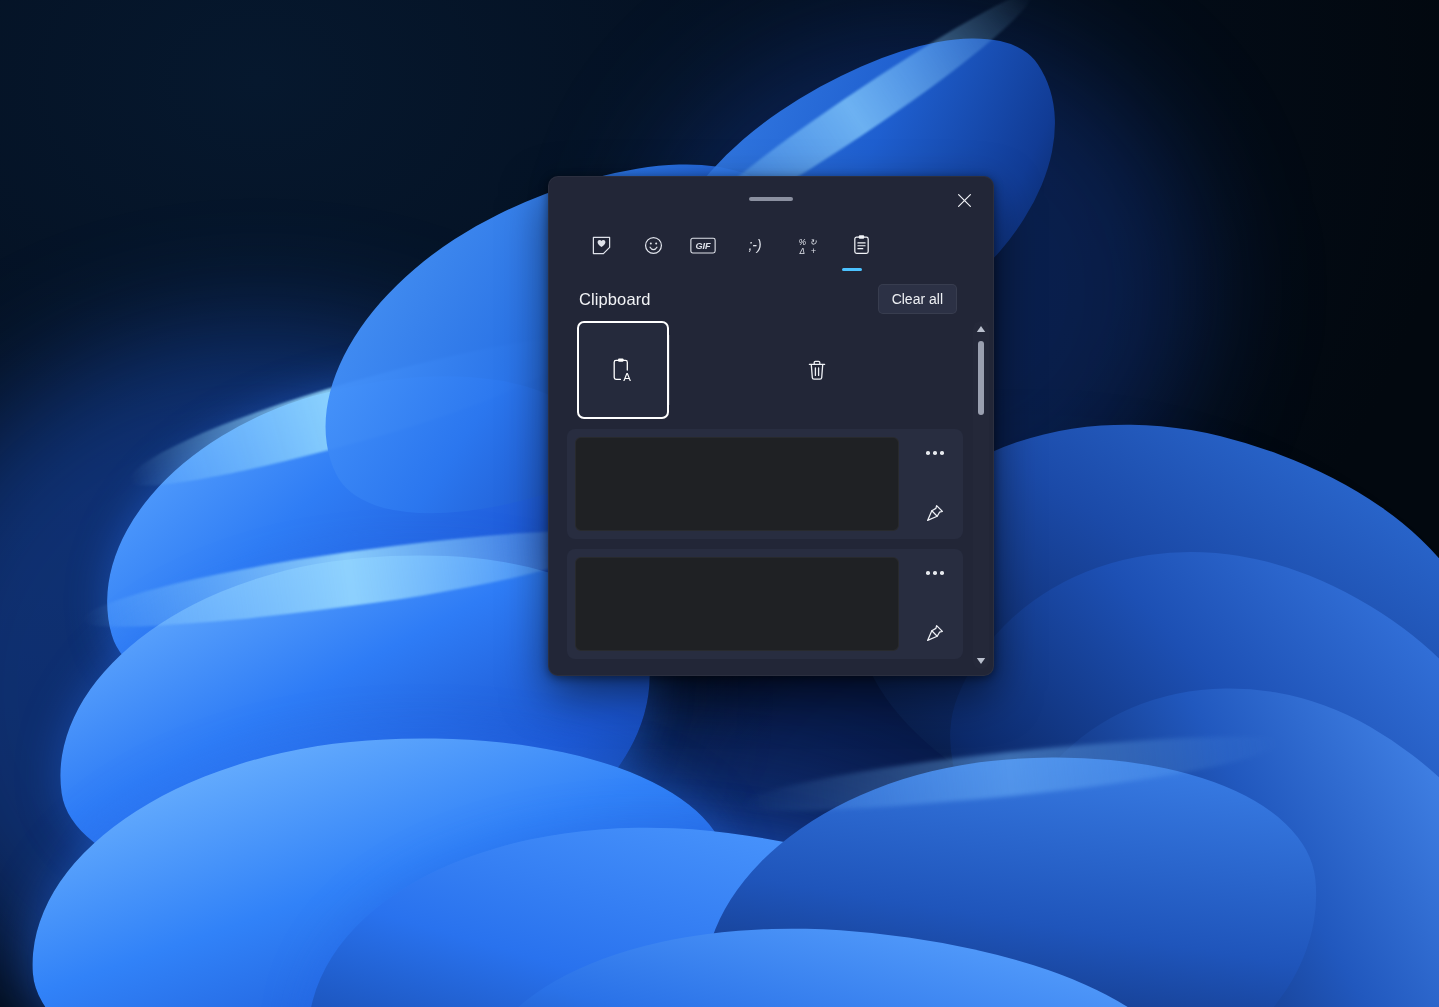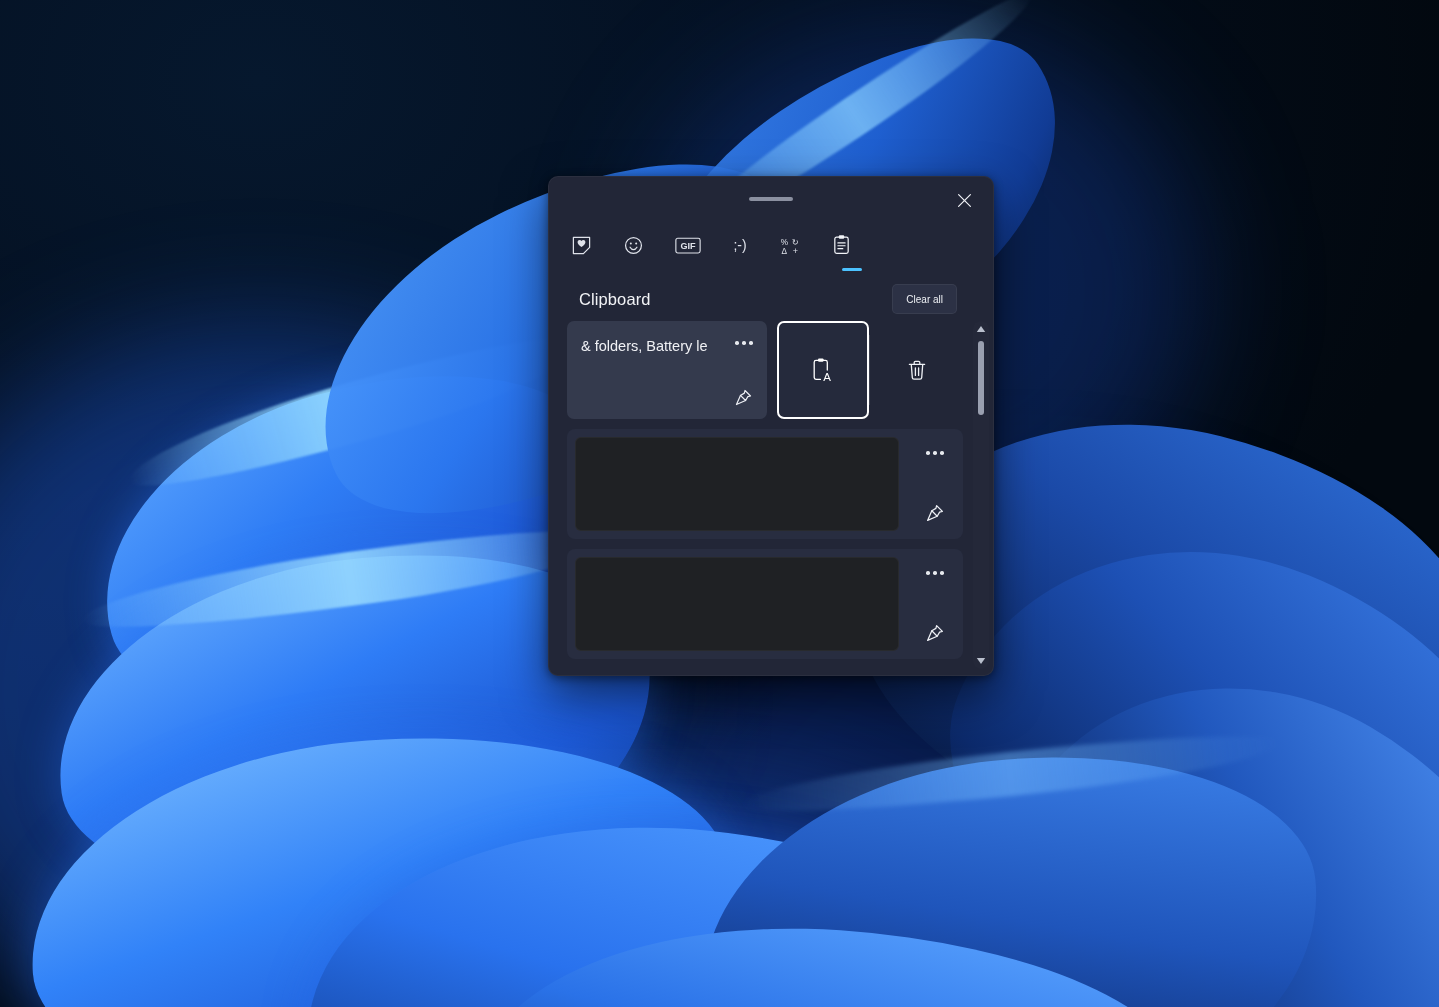--- a/index.html
+++ b/index.html
@@ -53,38 +53,38 @@
     display:flex; align-items:center; justify-content:center;
     border-radius:5px; cursor:pointer;
   }
 
   .tabstrip {
     position:absolute; left:0; top:46px; right:0; height:50px;
     display:flex; align-items:flex-start; padding-left:22px; gap:11px;
   }
   .tab {
     width:41px; height:44px; position:relative;
-    display:flex; align-items:center; justify-content:flex-start;
-    border-radius:5px; cursor:pointer;
+    display:flex; align-items:center; justify-content:flex-end;
+    border-radius:5px; cursor:pointer;font-style:italic;
   }
   .tab .ind {
     position:absolute; bottom:-4px; left:50%; transform:translateX(-50%);
     width:20px; height:3px; border-radius:2px; background:#4cc2ff;
   }
 
   .section-head {
     position:absolute; left:12px; right:0; top:104px; height:36px;
     display:flex; align-items:center; padding:0 18px 0 18px;
   }
   .section-title { font-size:16.5px; color:#f2f3f6; letter-spacing:.1px; }
   .clear-all {
     margin-left:auto; margin-right:18px;
     height:30px; padding:0 13px;
     display:flex; align-items:center;
-    font-size:10px; color:#eef0f4;
+    font-size:14px; color:#eef0f4;
     background:#2c3145; border:1px solid rgba(255,255,255,.06);
     border-radius:5px; cursor:pointer; white-space:nowrap;
   }
 
   .list {
     position:absolute; left:10px; right:22px; top:144px; bottom:6px;
     overflow:hidden;
   }
 
   .entry { position:relative; margin:0 8px 10px 8px; }
@@ -289,38 +289,20 @@
       <div class="clear-all">
         <span>Clear all</span>
       </div>
     </div>
 
     <div class="list">
 
       <div class="entry">
         <div class="row1">
 
-          <div class="card-text">
-            <div class="txt">&amp; folders, Battery le</div>
-            <div class="dots">
-              <span class="ellipsis">
-                  <i></i>
-                  <i></i>
-                  <i></i>
-                </span>
-            </div>
-            <div class="pin">
-              <svg width="19" height="19" viewBox="0 0 20 20">
-                <g fill="none" stroke="#eef0f5" stroke-width="1.25" stroke-linejoin="round" stroke-linecap="round">
-                  <path d="M11.6 2.6 L17.4 8.4 L14.6 9.1 L12.2 13.2 L6.8 7.8 L10.9 5.4 Z"></path>
-                  <path d="M6.8 7.8 L2.6 17.4 L12.2 13.2"></path>
-                </g>
-              </svg>
-            </div>
-          </div>
 
           <div class="paste-btn">
             <svg width="26" height="28" viewBox="0 0 26 28">
               <path d="M6 4.4 H15.5 a1.8 1.8 0 0 1 1.8 1.8 V14 M6 4.4 a1.8 1.8 0 0 0-1.8 1.8 V21.6 A1.8 1.8 0 0 0 6 23.4 H10.4" fill="none" stroke="#ffffff" stroke-width="1.3" stroke-linecap="round" stroke-linejoin="round"></path>
               <rect x="8.1" y="2.4" width="5.4" height="3.3" rx=".95" fill="#ffffff"></rect>
               <text x="17.2" y="25" font-family="Liberation Sans, sans-serif" font-size="11.5" fill="#ffffff" text-anchor="middle">A</text>
             </svg>
           </div>
 
           <div class="vdiv"></div>

